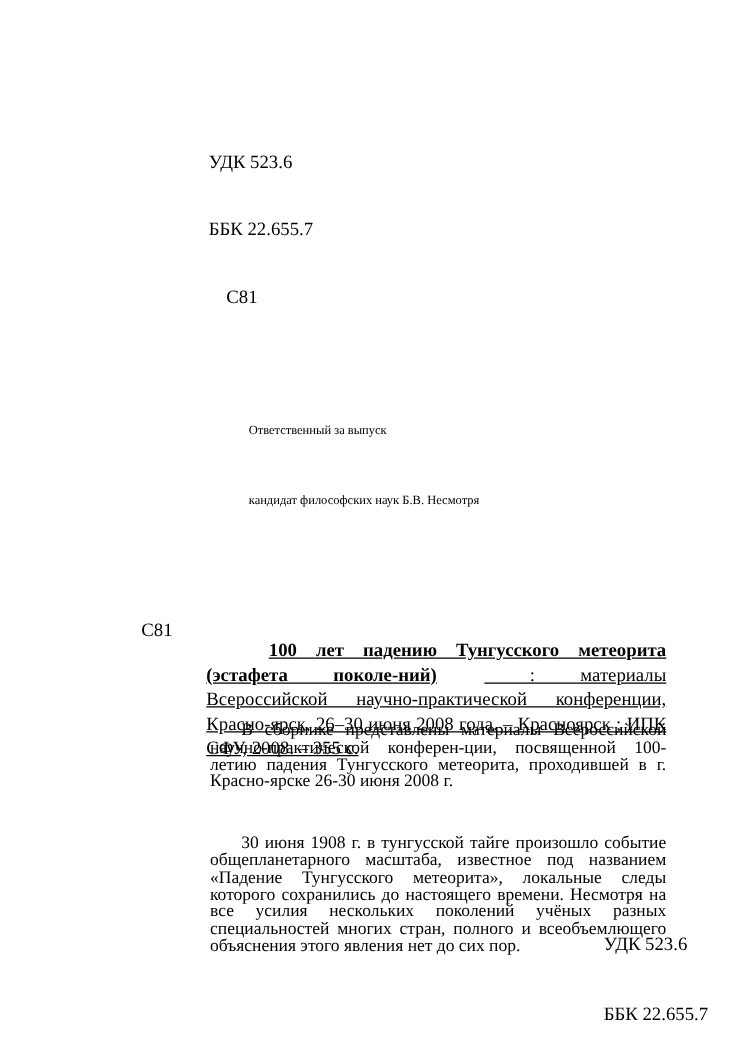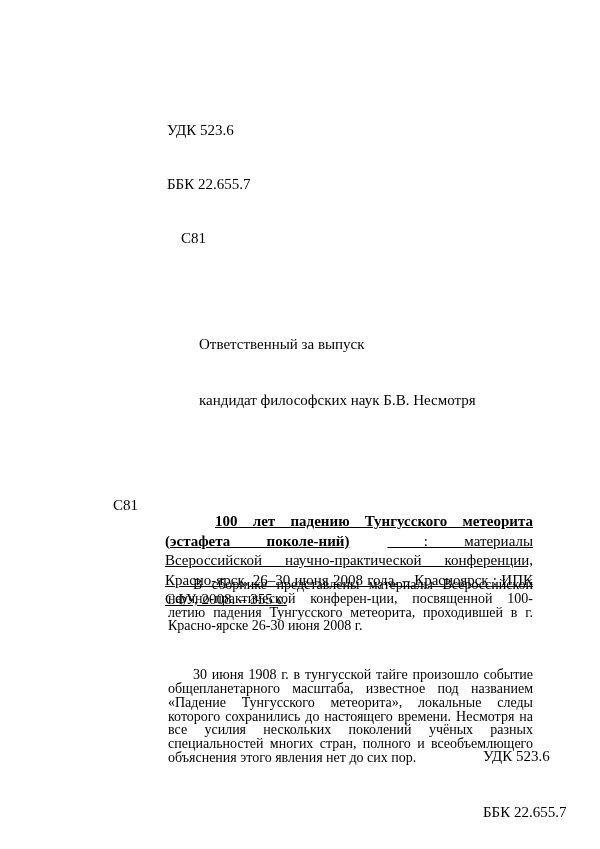--- a/index.html
+++ b/index.html
@@ -23,21 +23,21 @@
     top: 58px;
     font-size: 15px;
     line-height: 19px;
     white-space: nowrap;
   }
   .top-codes .author-sign { padding-left: 30px; }
   .editor-block {
     position: absolute;
     left: 136px;
     top: 271px;
-    font-size: 15px;
+    font-size: 10px;
     line-height: 21px;
     white-space: nowrap;
   }
   .catalog {
     position: absolute;
     left: 66px;
     top: 449px;
     width: 474px;
     font-size: 15px;
     line-height: 19.5px;

